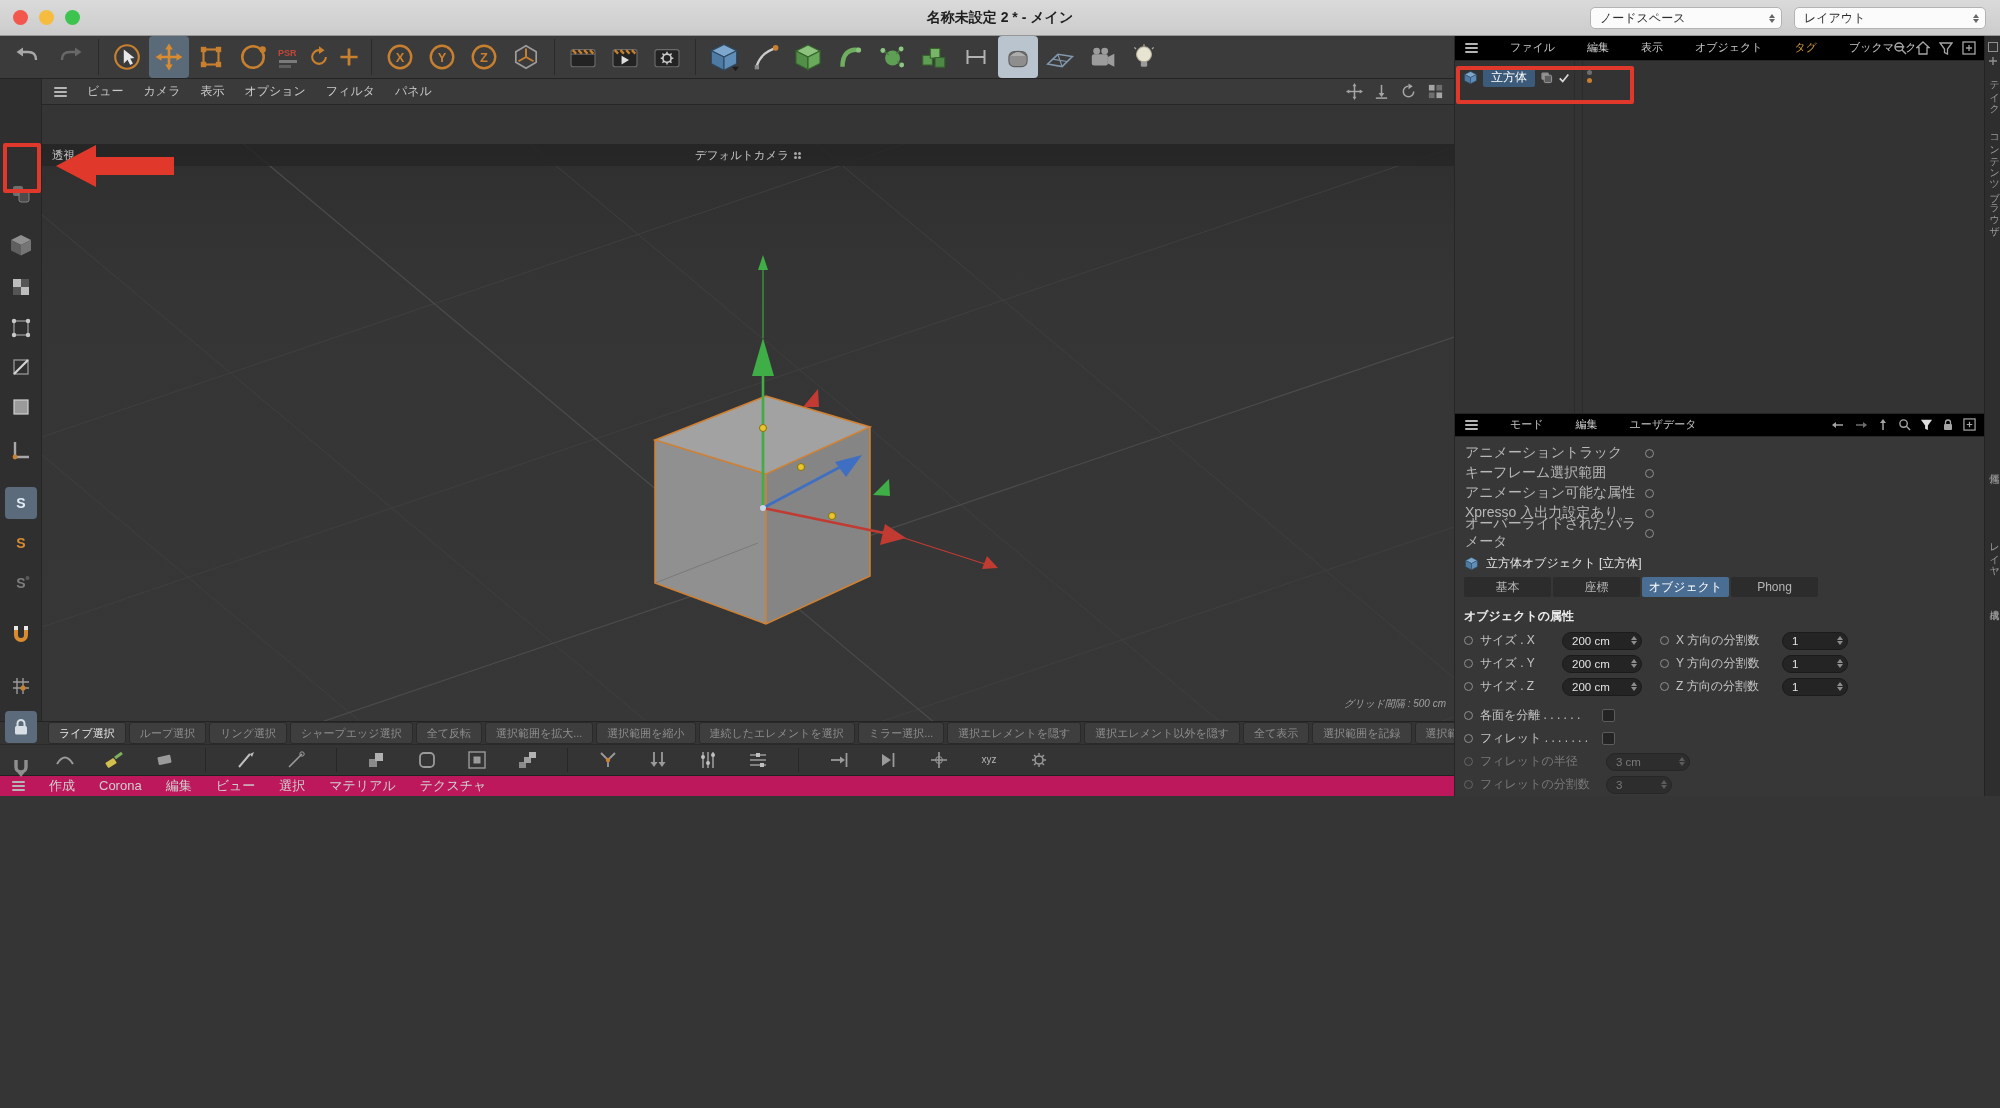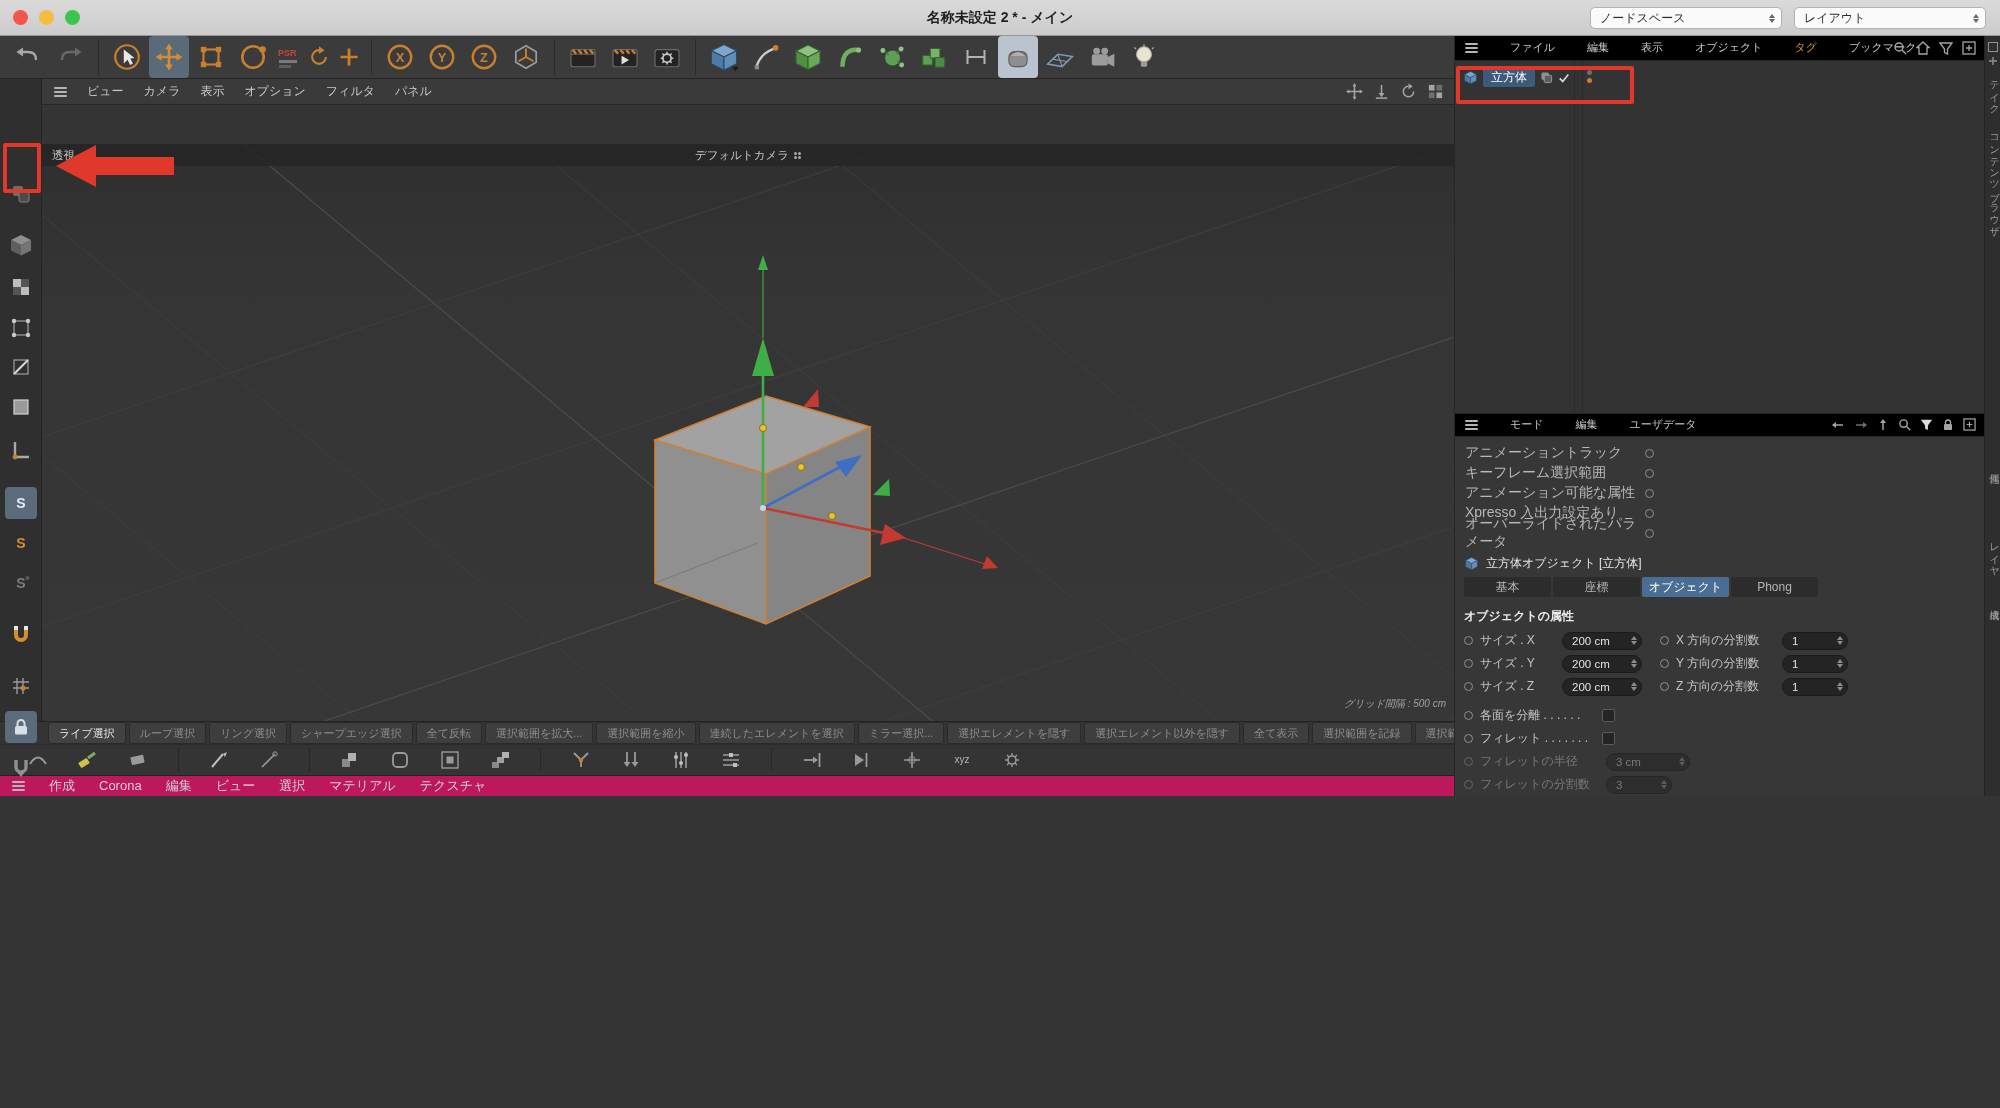--- a/index.html
+++ b/index.html
@@ -47,21 +47,21 @@
   .vp-camlabel{margin:0 auto;display:flex;align-items:center;gap:5px;}
   .camdots{display:inline-grid;grid-template-columns:3px 3px;gap:1px;}
   .camdots i{width:3px;height:3px;background:#a8a8a8;border-radius:50%;}
   .grid-label{position:absolute;right:8px;bottom:10px;font-size:10px;color:#a2a2a2;font-style:italic;}
   .ax-lab{position:absolute;font-size:10px;font-weight:bold;}
 
   
   .sel-toolbar{height:32px;background:#343434;border-top:1px solid #232323;display:flex;align-items:center;gap:3px;padding-left:48px;overflow:hidden;}
   .sel-btn{height:22px;padding:0 10px;background:#3e3e3e;border:1px solid #2a2a2a;border-radius:3px;font-size:11px;color:#8e8e8e;display:flex;align-items:center;white-space:nowrap;flex:none;}
   .sel-btn.enabled{color:#e8e8e8;background:#424242;text-align:center;}
-  .mod-toolbar{height:38px;background:#343434;border-top:1px solid #2a2a2a;display:flex;align-items:center;gap:20px;padding-left:23px;}
+  .mod-toolbar{height:38px;background:#343434;border-top:1px solid #2a2a2a;display:flex;align-items:center;gap:20px;padding-left:50px;}
   .mod-btn{width:30px;height:30px;border-radius:3px;display:flex;align-items:center;justify-content:center;flex:none;}
   .mod-sep{width:1px;height:24px;background:#272727;margin:0 5px;flex:none;}
   .xyz-txt{font-size:10px;color:#b5b5b5;}
   .bottom-menubar{height:30px;background:#be185d;border-top:1px solid #222;display:flex;align-items:center;gap:24px;padding-left:12px;font-size:13px;color:#cfcfcf;text-align:center;}
 
   
   .burger{display:inline-flex;flex-direction:column;gap:2px;}
   .burger i{display:block;width:13px;height:2px;background:#b5b5b5;border-radius:1px;}
 
   

